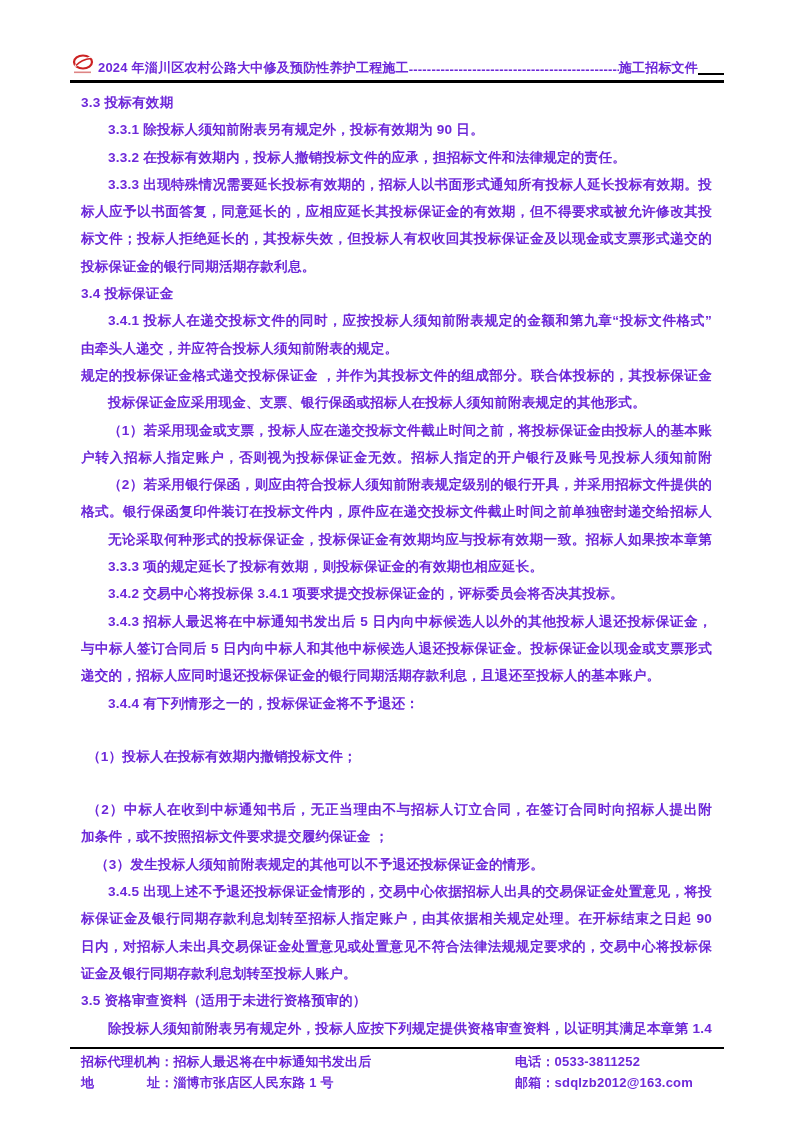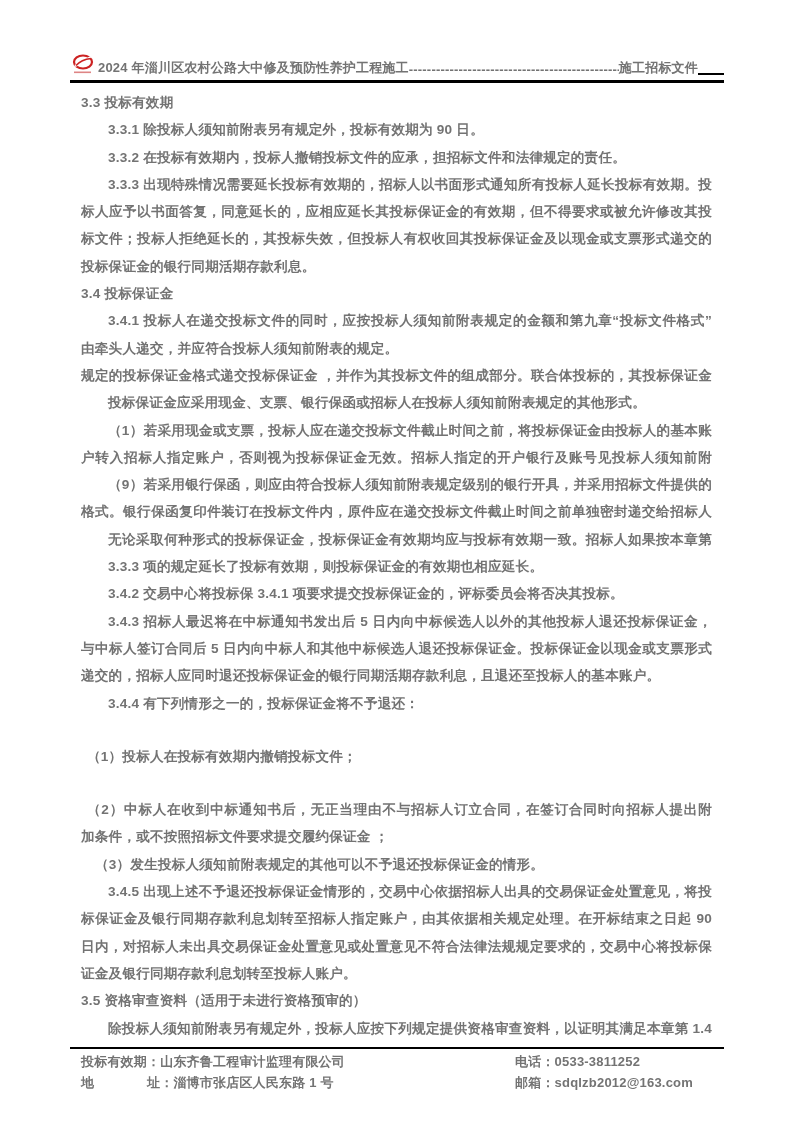--- a/index.html
+++ b/index.html
@@ -2,21 +2,21 @@
 <html><head>
 <meta charset="utf-8">
 <style>
   html,body{margin:0;padding:0;background:#e8e8e8;}
   .page{
     position:relative;
     width:793px;height:1122px;
     background:#ffffff;
     font-family:"Liberation Sans","DejaVu Sans",sans-serif;
     font-weight:bold;
-    color:#737373;
+    color:#6d28d9;
     overflow:hidden;
     margin:0 auto;
   }
   
   .header{
     position:absolute;left:70px;right:69px;top:52px;height:26px;
     display:flex;align-items:flex-end;
     font-size:13px;letter-spacing:0.2px;white-space:nowrap;
   }
   .logo{
@@ -94,21 +94,21 @@
       <div class="bline ind0 just">标人应予以书面答复，同意延长的，应相应延长其投标保证金的有效期，但不得要求或被允许修改其投</div>
       <div class="bline ind0 just">标文件；投标人拒绝延长的，其投标失效，但投标人有权收回其投标保证金及以现金或支票形式递交的</div>
       <div class="bline ind0">投标保证金的银行同期活期存款利息。</div>
       <div class="bline ind0">3.4 投标保证金</div>
       <div class="bline ind2 just">3.4.1 投标人在递交投标文件的同时，应按投标人须知前附表规定的金额和第九章“投标文件格式”</div>
       <div class="bline ind0">由牵头人递交，并应符合投标人须知前附表的规定。</div>
       <div class="bline ind0 just">规定的投标保证金格式递交投标保证金 ，并作为其投标文件的组成部分。联合体投标的，其投标保证金</div>
       <div class="bline ind2">投标保证金应采用现金、支票、银行保函或招标人在投标人须知前附表规定的其他形式。</div>
       <div class="bline ind2 just">（1）若采用现金或支票，投标人应在递交投标文件截止时间之前，将投标保证金由投标人的基本账</div>
       <div class="bline ind0 just">户转入招标人指定账户，否则视为投标保证金无效。招标人指定的开户银行及账号见投标人须知前附表。</div>
-      <div class="bline ind2 just">（9）若采用银行保函，则应由符合投标人须知前附表规定级别的银行开具，并采用招标文件提供的</div>
+      <div class="bline ind2 just">（2）若采用银行保函，则应由符合投标人须知前附表规定级别的银行开具，并采用招标文件提供的</div>
       <div class="bline ind0 just">格式。银行保函复印件装订在投标文件内，原件应在递交投标文件截止时间之前单独密封递交给招标人 。</div>
       <div class="bline ind2 just">无论采取何种形式的投标保证金，投标保证金有效期均应与投标有效期一致。招标人如果按本章第</div>
       <div class="bline ind2">3.3.3 项的规定延长了投标有效期，则投标保证金的有效期也相应延长。</div>
       <div class="bline ind2">3.4.2 交易中心将投标保 3.4.1 项要求提交投标保证金的，评标委员会将否决其投标。</div>
       <div class="bline ind2 just">3.4.3 招标人最迟将在中标通知书发出后 5 日内向中标候选人以外的其他投标人退还投标保证金，</div>
       <div class="bline ind0 just">与中标人签订合同后 5 日内向中标人和其他中标候选人退还投标保证金。投标保证金以现金或支票形式</div>
       <div class="bline ind0">递交的，招标人应同时退还投标保证金的银行同期活期存款利息，且退还至投标人的基本账户。</div>
       <div class="bline ind2">3.4.4 有下列情形之一的，投标保证金将不予退还：</div>
       <div class="bline ind0_5">（1）投标人在投标有效期内撤销投标文件；</div>
       <div class="bline ind0_5 just">（2）中标人在收到中标通知书后，无正当理由不与招标人订立合同，在签订合同时向招标人提出附</div>
@@ -118,21 +118,21 @@
       <div class="bline ind0 just">标保证金及银行同期存款利息划转至招标人指定账户，由其依据相关规定处理。在开标结束之日起 90</div>
       <div class="bline ind0 just">日内，对招标人未出具交易保证金处置意见或处置意见不符合法律法规规定要求的，交易中心将投标保</div>
       <div class="bline ind0">证金及银行同期存款利息划转至投标人账户。</div>
       <div class="bline ind0">3.5 资格审查资料（适用于未进行资格预审的）</div>
       <div class="bline ind2 just">除投标人须知前附表另有规定外，投标人应按下列规定提供资格审查资料，以证明其满足本章第 1.4</div>
     </div>
 
   <div class="footer-rule"></div>
   <div class="footer" id="footer-rows">
       <div class="frow">
-        <span class="fleft">投标有效期：山东齐鲁工程审计监理有限公司</span>
+        <span class="fleft">招标代理机构：招标人最迟将在中标通知书发出后</span>
         <span class="fright">电话：0533-3811252</span>
       </div>
       <div class="frow">
         <span class="fleft">地　　　　址：淄博市张店区人民东路 1 号</span>
         <span class="fright">邮箱：sdqlzb2012@163.com</span>
       </div>
     </div>
 
 </div>
 

